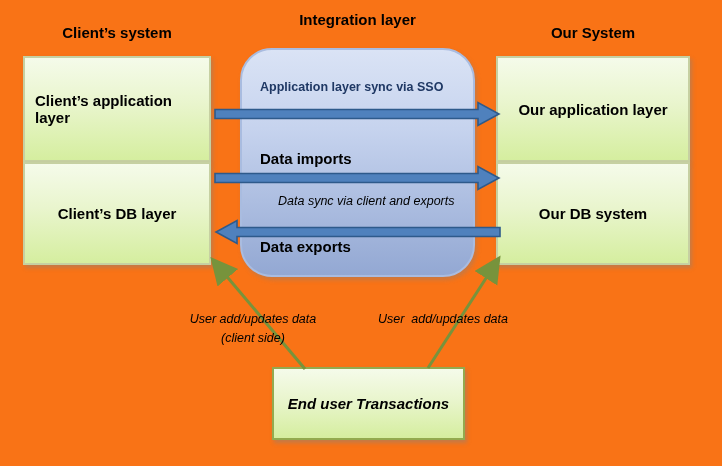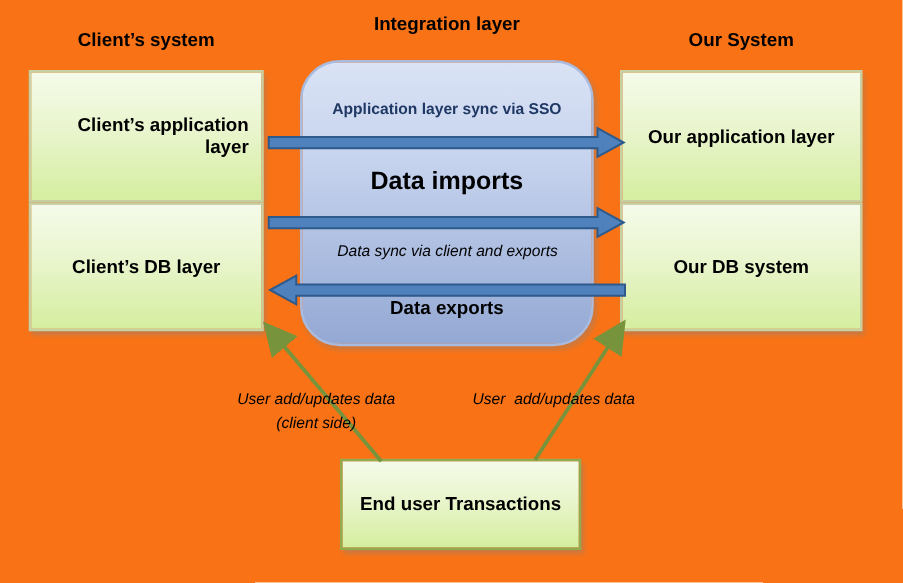--- a/index.html
+++ b/index.html
@@ -20,21 +20,21 @@
     text-align: center;
   }
   .green-box {
     position: absolute;
     background: linear-gradient(180deg, #f5fbea 0%, #e9f5cd 45%, #d5ee9f 100%);
     border: 2px solid #c6d0a2;
     box-shadow: 2px 3px 4px rgba(130,130,130,0.45);
     display: flex;
     align-items: center;
     justify-content: center;
-    text-align: right;
+    text-align: left;
     font-size: 15px;
     font-weight: bold;
     color: #000000;
     padding: 0 10px;
   }
   .end-user-box {
     border: 2px solid #93aa4f;
   }
   .blue-box {
     position: absolute;
@@ -42,31 +42,31 @@
     width: 235px; height: 229px;
     border-radius: 32px;
     background: linear-gradient(180deg, #dae3f5 0%, #c6d3ee 35%, #93a8d3 100%);
     border: 2px solid #a9bce0;
     box-shadow: 2px 3px 4px rgba(130,130,130,0.4);
   }
   .blue-label {
     position: absolute;
     left: 240px;
     width: 235px;
-    text-align: center;
     color: #000000;
     z-index: 6;
+    padding-left: 20px;
   }
   .sso-label {
     top: 80px;
     font-size: 12.5px;
     font-weight: bold;
     color: #1f3864;
   }
-  .imports-label { top: 134px; font-size: 20px; font-weight: bold; }
+  .imports-label { top: 150px; font-size: 15px; font-weight: bold; }
   .exports-label { top: 238px; font-size: 15px; font-weight: bold; }
   .sync-note {
     left: 258px; top: 192px;
     width: 200px;
     font-size: 12.5px;
     font-style: italic;
     line-height: 18px;
   }
   .annotation {
     position: absolute;
@@ -111,21 +111,21 @@
     <span>Our DB system</span>
   </div>
 
   <div class="blue-box"></div>
 
   <div class="blue-label sso-label">Application layer sync via SSO</div>
   <div class="blue-label imports-label">Data imports</div>
   <div class="blue-label sync-note">Data sync via client and exports</div>
   <div class="blue-label exports-label">Data exports</div>
 
-  <div class="green-box end-user-box" style="left:272px; top:367px; width:193px; height:73px;">
+  <div class="green-box end-user-box" style="left:272px; top:367px; width:193px; height:73px;font-style:italic;">
     <span>End user Transactions</span>
   </div>
 
   <div class="annotation" style="left:158px; top:294px;">
     <div>User add/updates data</div>
     <div>(client side)</div>
   </div>
   <div class="annotation" style="left:348px; top:294px;">
     <div>User  add/updates data</div>
   </div>

